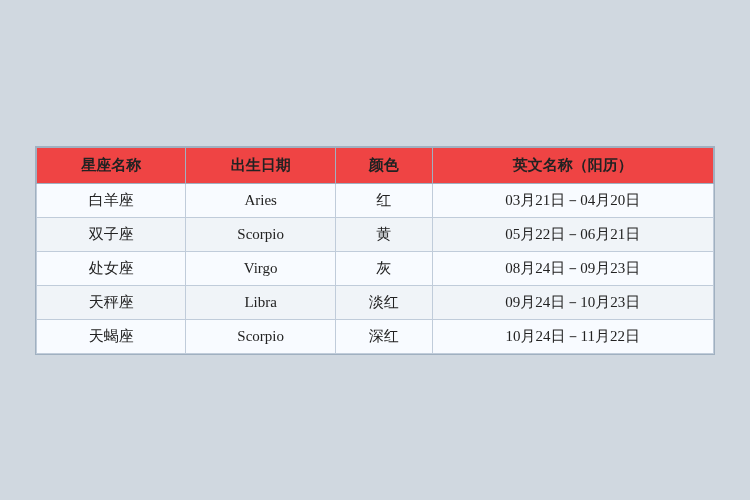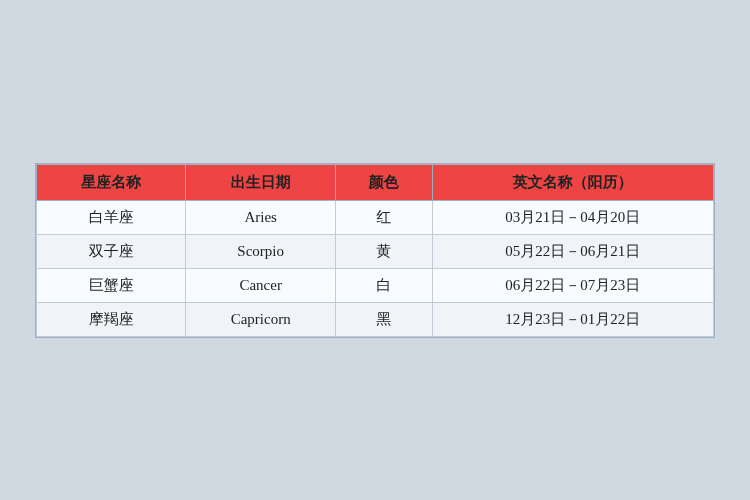--- a/index.html
+++ b/index.html
@@ -89,26 +89,32 @@
           <td>红</td>
           <td>03月21日－04月20日</td>
         </tr>
         <tr>
           <td>双子座</td>
           <td>Scorpio</td>
           <td>黄</td>
           <td>05月22日－06月21日</td>
         </tr>
         <tr>
-          <td>巨蟹座</td>
-          <td>Cancer</td>
-          <td>白</td>
-          <td>06月22日－07月23日</td>
+          <td>处女座</td>
+          <td>Virgo</td>
+          <td>灰</td>
+          <td>08月24日－09月23日</td>
         </tr>
         <tr>
-          <td>摩羯座</td>
-          <td>Capricorn</td>
-          <td>黑</td>
-          <td>12月23日－01月22日</td>
+          <td>天秤座</td>
+          <td>Libra</td>
+          <td>淡红</td>
+          <td>09月24日－10月23日</td>
+        </tr>
+        <tr>
+          <td>天蝎座</td>
+          <td>Scorpio</td>
+          <td>深红</td>
+          <td>10月24日－11月22日</td>
         </tr>
       </tbody>
   </table>
 </div>
 
 </body></html>

